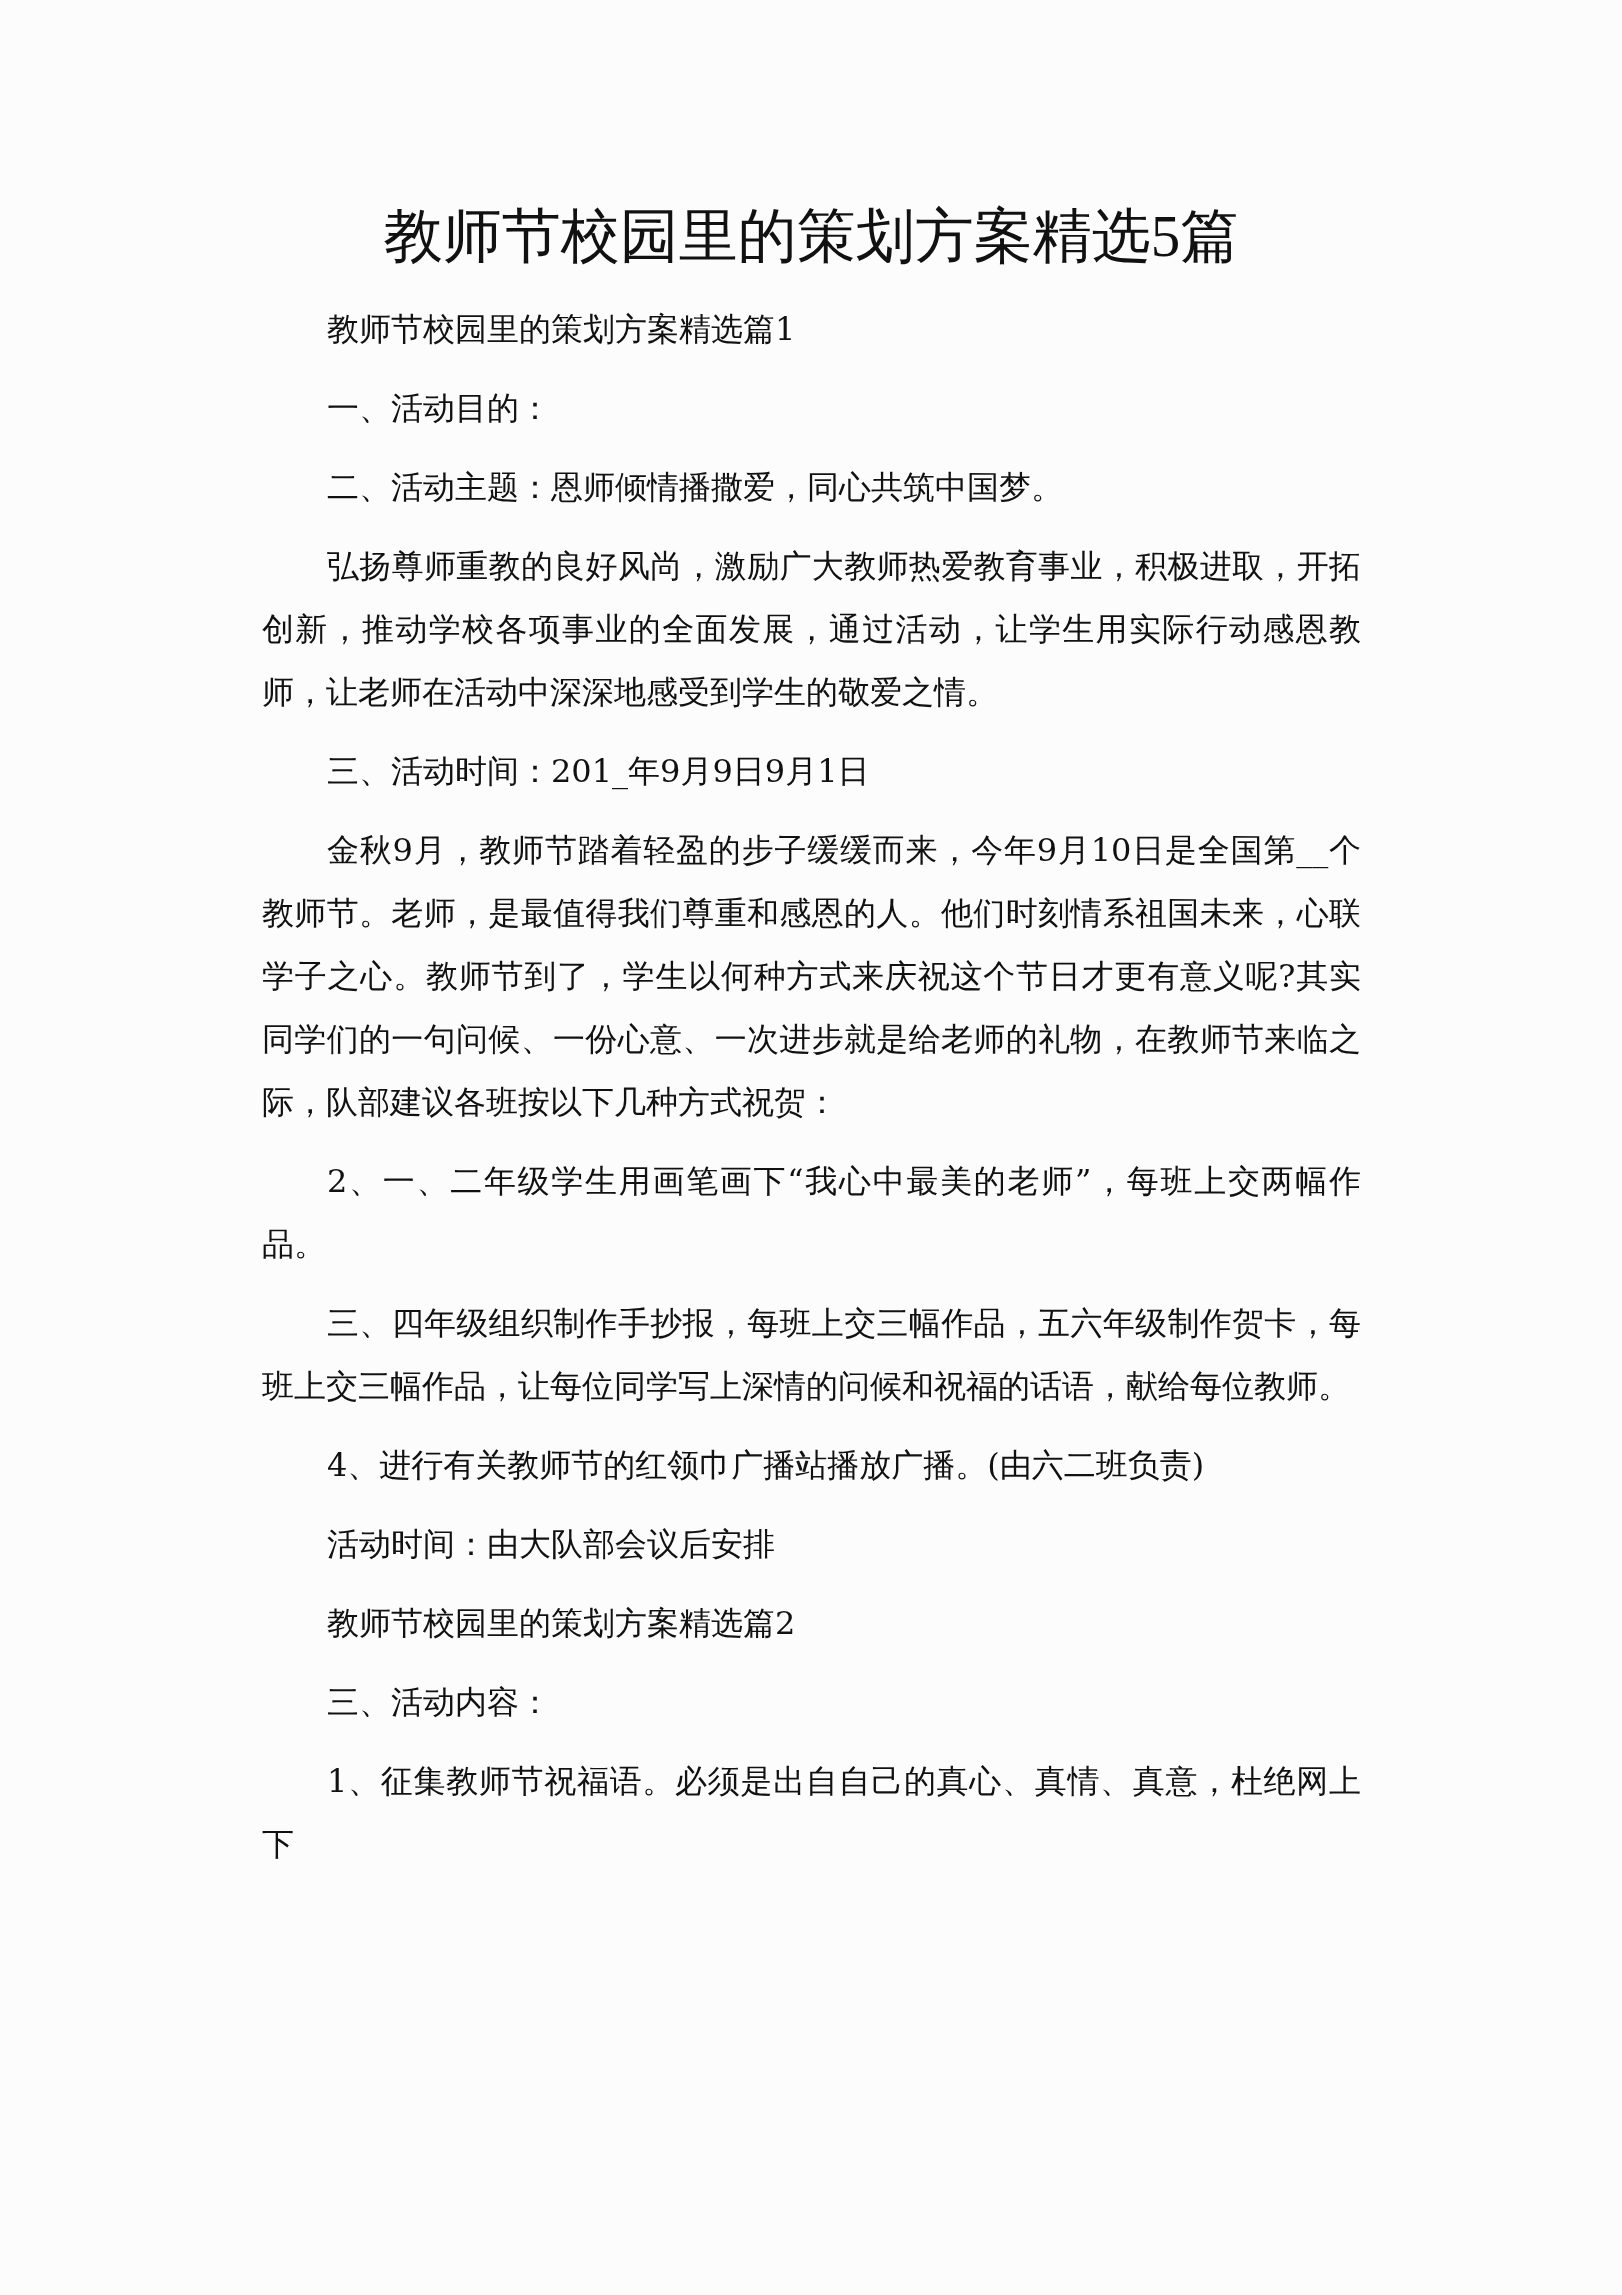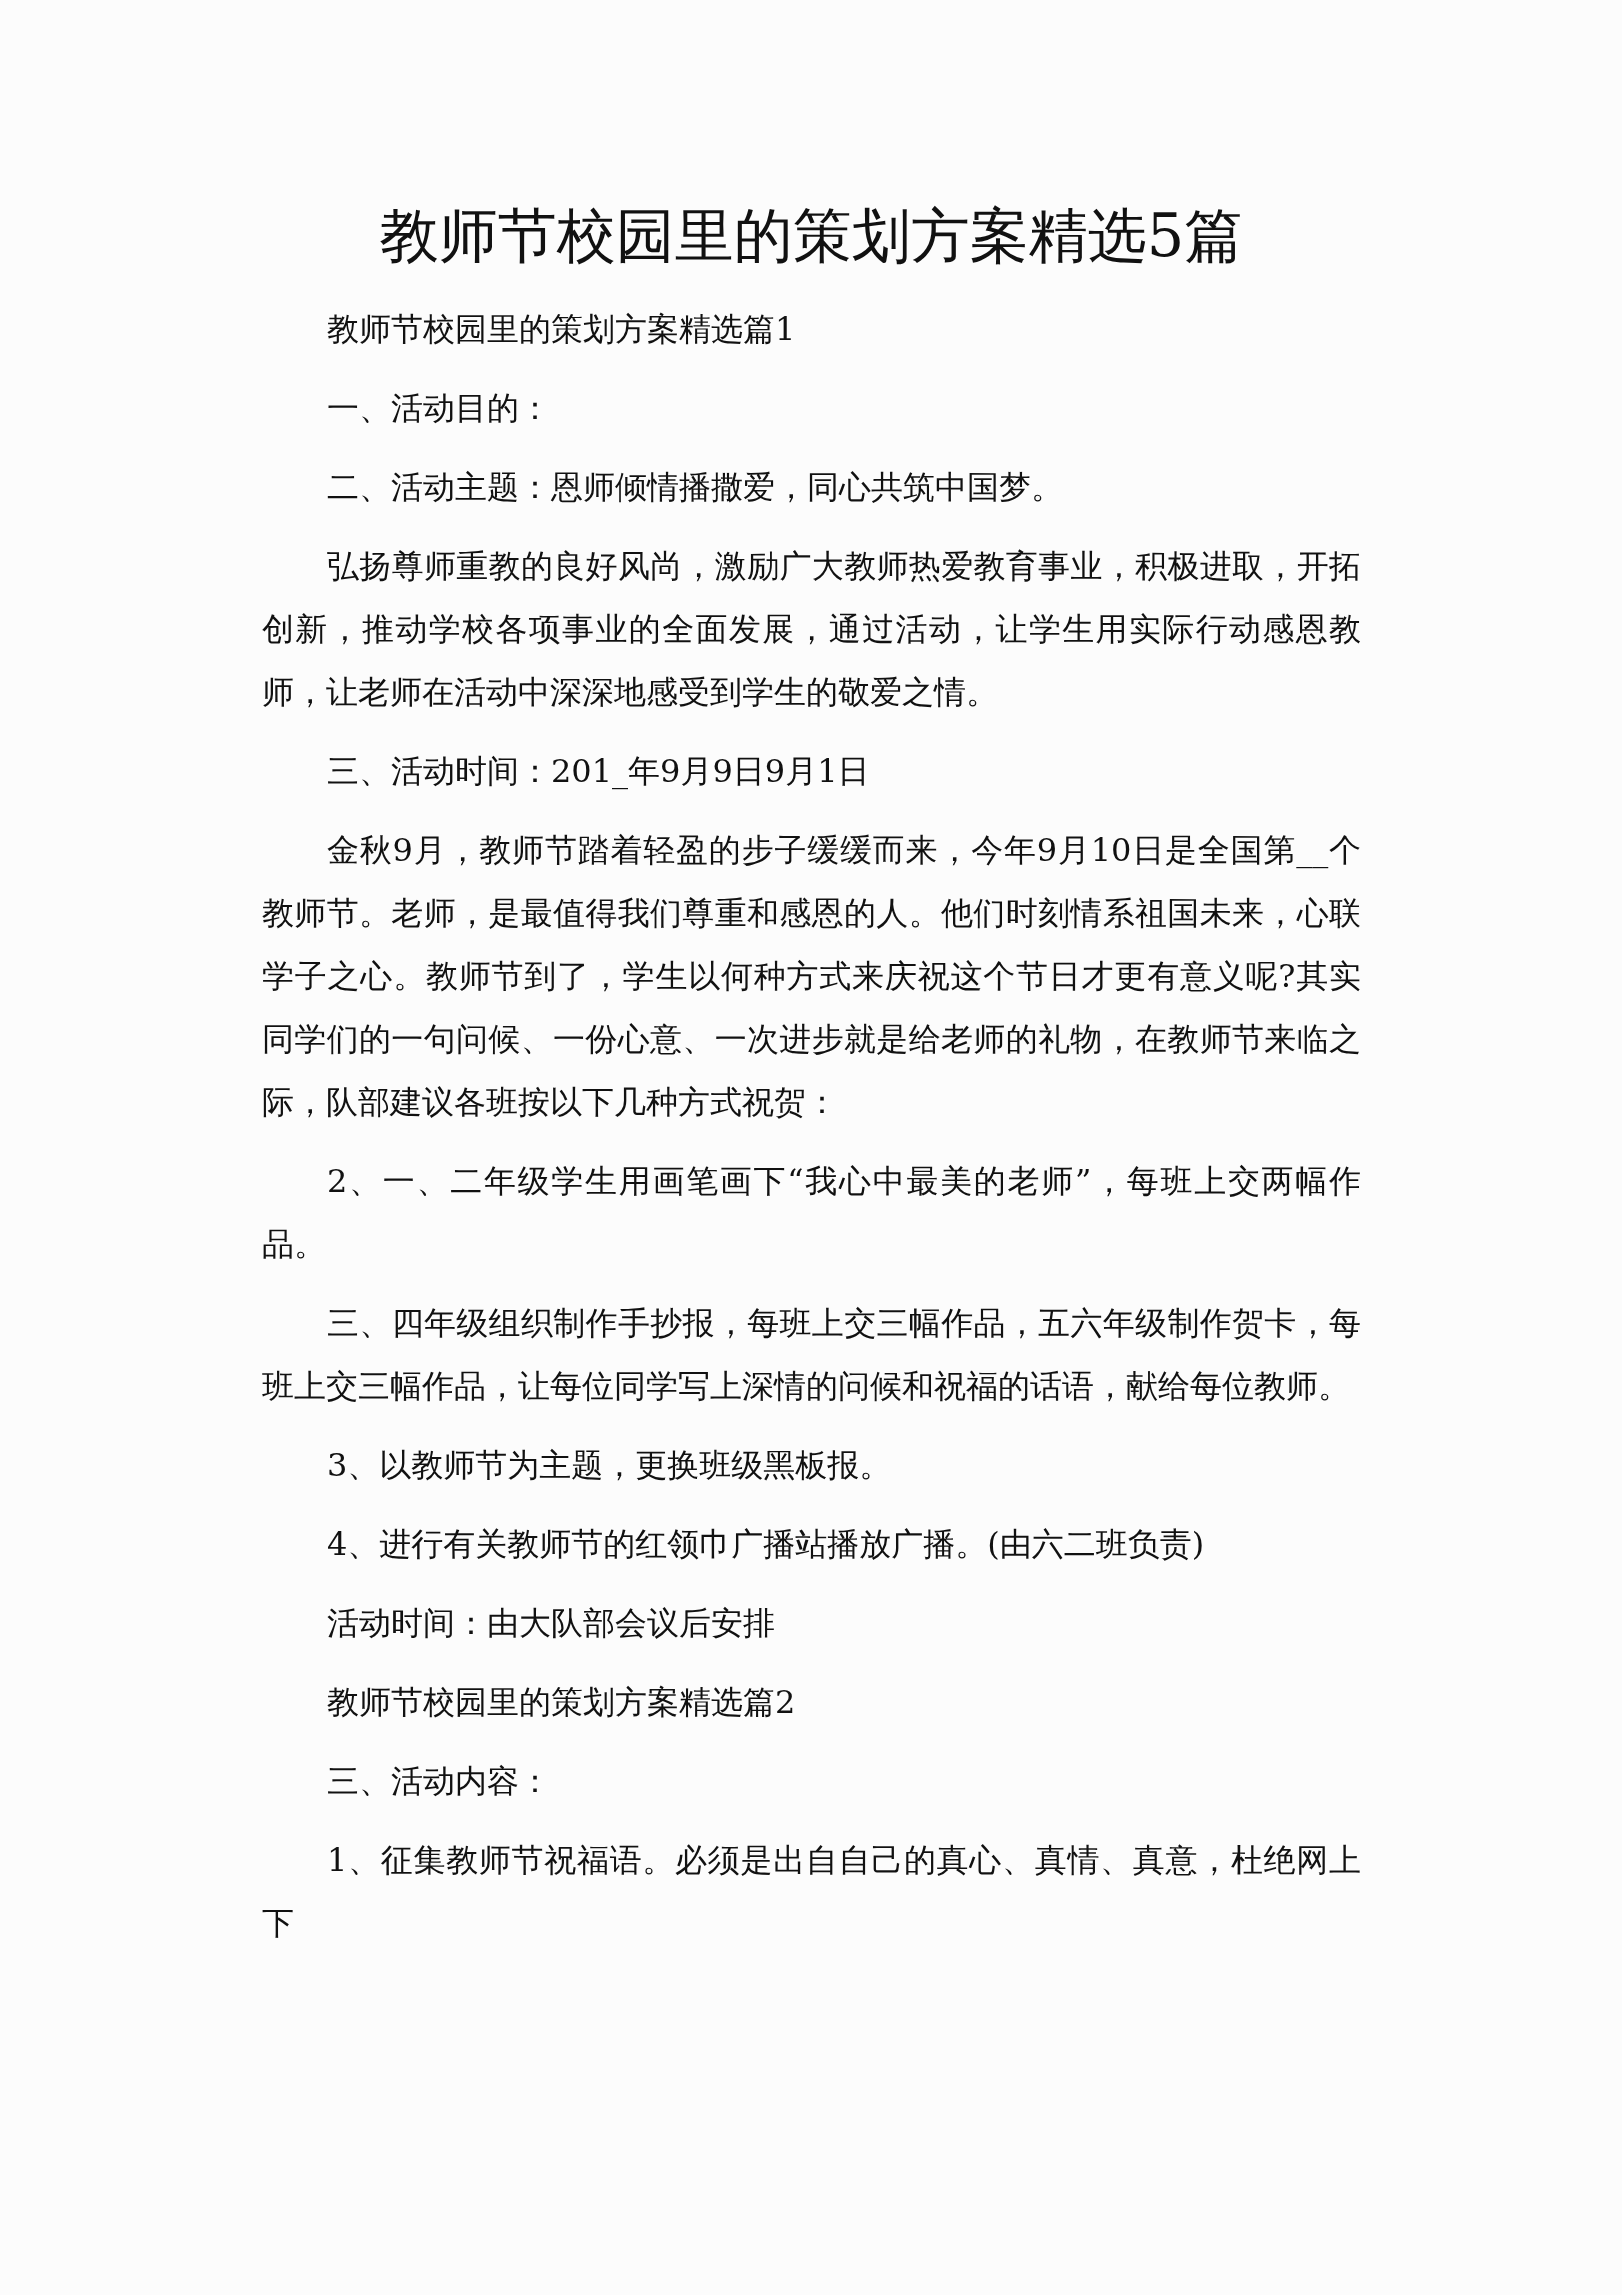--- a/index.html
+++ b/index.html
@@ -23,20 +23,21 @@
   }
   .doc-title {
     text-align: center;
     font-size: 59px;
     line-height: 92px;
     height: 92px;
     margin: 0 0 2.6px 0;
     font-weight: normal;
     letter-spacing: 0px;
     white-space: nowrap;
+    font-family: Liberation Serif, serif;
   }
   .para {
     font-size: 32px;
     line-height: 63px;
     margin: 16px;
     text-align: justify;
     text-align-last: left;
     word-break: break-all;
   }
   .para.indent {
@@ -53,20 +54,19 @@
   <h1 class="doc-title">教师节校园里的策划方案精选5篇</h1>
 
   <p class="para heading">教师节校园里的策划方案精选篇1</p>
   <p class="para heading">一、活动目的：</p>
   <p class="para heading">二、活动主题：恩师倾情播撒爱，同心共筑中国梦。</p>
   <p class="para indent">弘扬尊师重教的良好风尚，激励广大教师热爱教育事业，积极进取，开拓创新，推动学校各项事业的全面发展，通过活动，让学生用实际行动感恩教师，让老师在活动中深深地感受到学生的敬爱之情。</p>
   <p class="para heading">三、活动时间：201_年9月9日9月1日</p>
   <p class="para indent">金秋9月，教师节踏着轻盈的步子缓缓而来，今年9月10日是全国第__个教师节。老师，是最值得我们尊重和感恩的人。他们时刻情系祖国未来，心联学子之心。教师节到了，学生以何种方式来庆祝这个节日才更有意义呢?其实同学们的一句问候、一份心意、一次进步就是给老师的礼物，在教师节来临之际，队部建议各班按以下几种方式祝贺：</p>
   <p class="para indent">2、一、二年级学生用画笔画下“我心中最美的老师”，每班上交两幅作品。</p>
   <p class="para indent">三、四年级组织制作手抄报，每班上交三幅作品，五六年级制作贺卡，每班上交三幅作品，让每位同学写上深情的问候和祝福的话语，献给每位教师。</p>
-  <p class="para indent">3、以教师节为主题，更换班级黑板报。</p>
   <p class="para indent">4、进行有关教师节的红领巾广播站播放广播。(由六二班负责)</p>
   <p class="para indent">活动时间：由大队部会议后安排</p>
   <p class="para heading">教师节校园里的策划方案精选篇2</p>
   <p class="para heading">三、活动内容：</p>
   <p class="para indent">1、征集教师节祝福语。必须是出自自己的真心、真情、真意，杜绝网上下</p>
 </div>
 
 
 </body></html>

